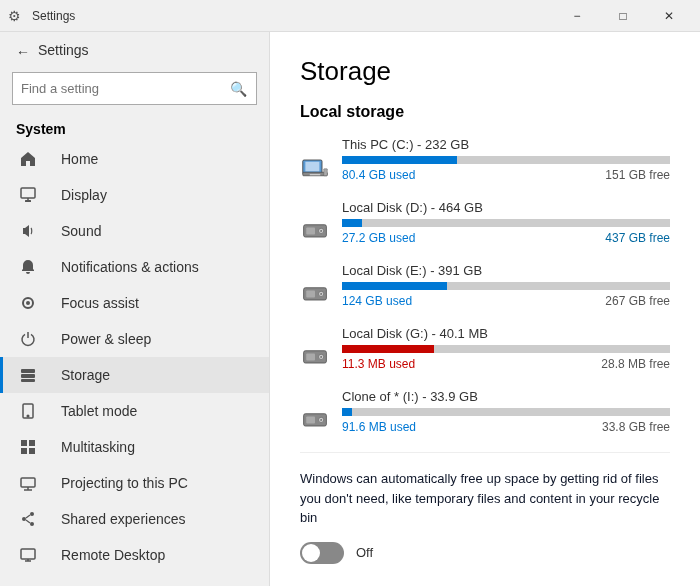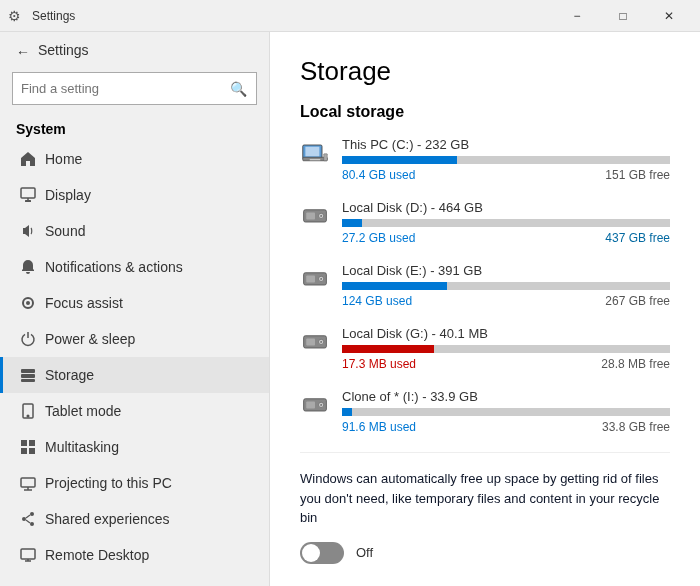--- a/index.html
+++ b/index.html
@@ -107,21 +107,21 @@
       color: #000;
     }
 
     .sidebar-item {
       display: flex;
       align-items: center;
       padding: 9px 16px;
       cursor: pointer;
       color: #333;
       font-size: 14px;
-      gap: 8px;
+      gap: 24px;
       border-left: 3px solid transparent;
     }
     .sidebar-item.active {
       background: #e4e4e4;
       border-left: 3px solid #0078d4;
     }
     .sidebar-item-icon {
       width: 18px;
       height: 18px;
       display: flex;
@@ -148,21 +148,21 @@
 
     .section-title {
       font-size: 16px;
       font-weight: 600;
       color: #000;
       margin-bottom: 16px;
     }
 
     .storage-item {
       display: flex;
-      align-items: flex-start;
+      align-items: flex-end;
       margin-bottom: 18px;
       gap: 12px;
     }
     .storage-icon {
       width: 30px;
       height: 30px;
       display: flex;
       align-items: center;
       justify-content: center;
       flex-shrink: 0;
@@ -462,21 +462,21 @@
         <circle cx="23" cy="17" r="3" fill="#ccc" stroke="#666" stroke-width="0.8"></circle>
         <circle cx="23" cy="17" r="1" fill="#666"></circle>
       </svg>
           </div>
       <div class="storage-details">
         <div class="storage-name">Local Disk (G:) - 40.1 MB</div>
         <div class="storage-bar-container">
           <div class="storage-bar-fill" style="width:28%; background:#c50500;"></div>
         </div>
         <div class="storage-info">
-          <span style="color:#c50500;">17.3 MB used</span>
+          <span style="color:#c50500;">11.3 MB used</span>
           <span style="color:#555;">28.8 MB free</span>
         </div>
       </div>
     </div>
         <div class="storage-item">
       <div class="storage-icon">
             <svg width="28" height="28" viewBox="0 0 32 32" fill="none">
         <rect x="3" y="10" width="26" height="14" rx="2" fill="#888" stroke="#555" stroke-width="1"></rect>
         <rect x="6" y="13" width="10" height="8" rx="1" fill="#aaa"></rect>
         <circle cx="23" cy="17" r="3" fill="#ccc" stroke="#666" stroke-width="0.8"></circle>

